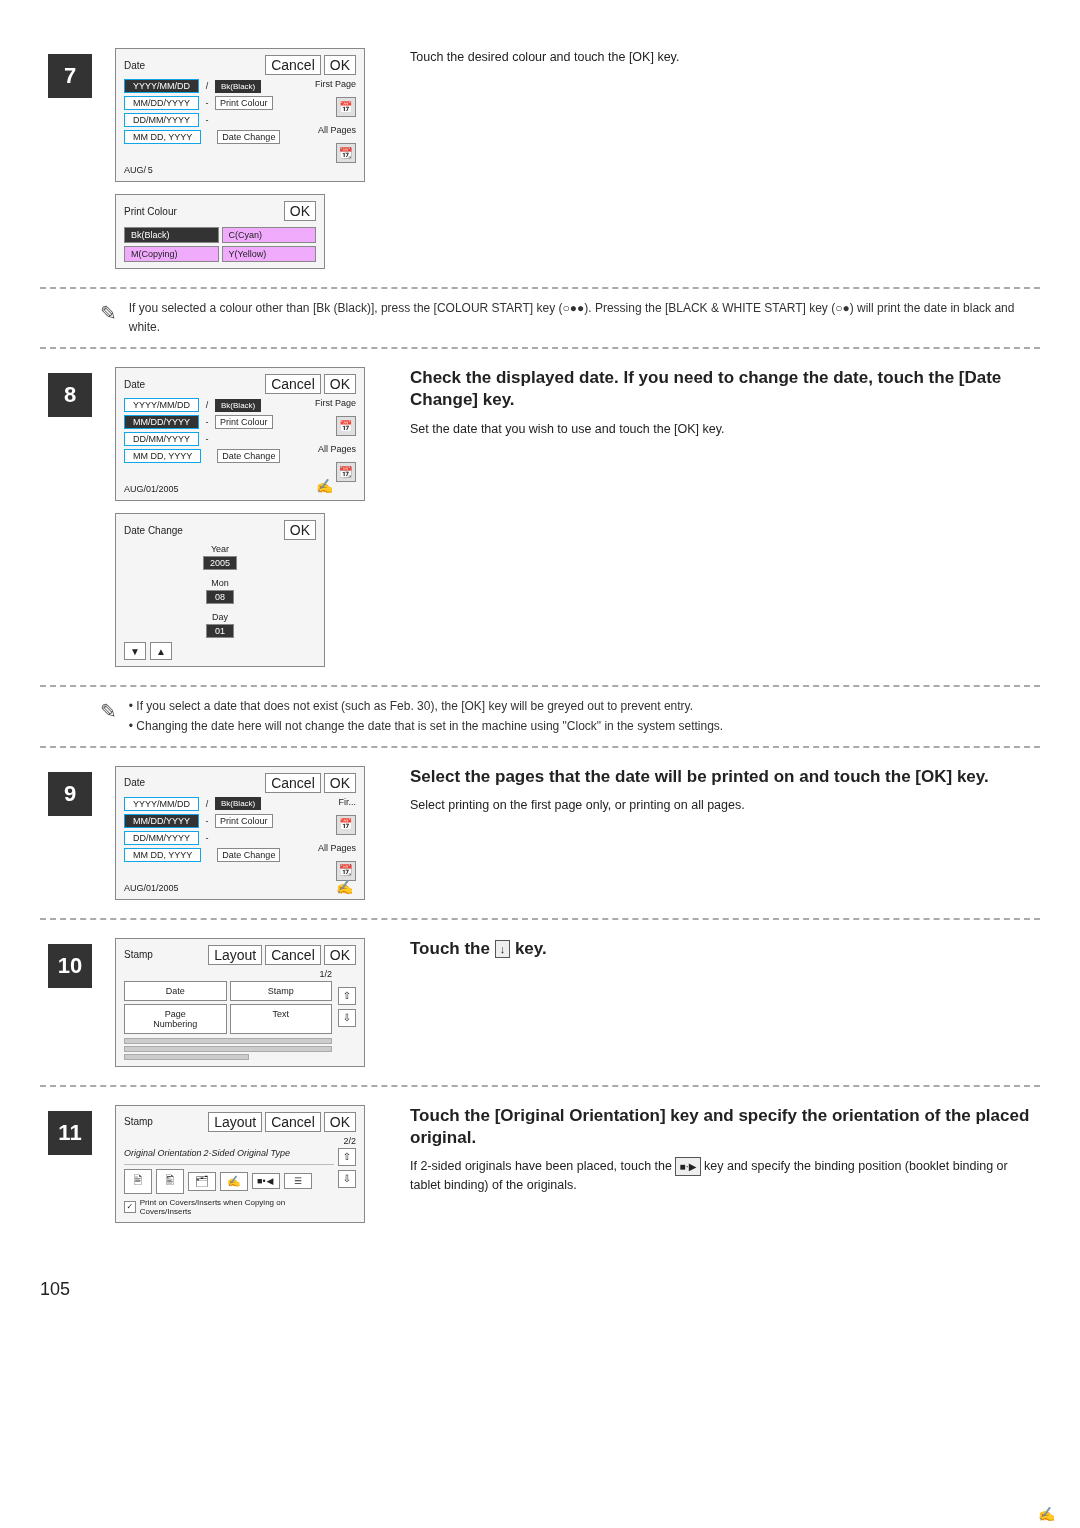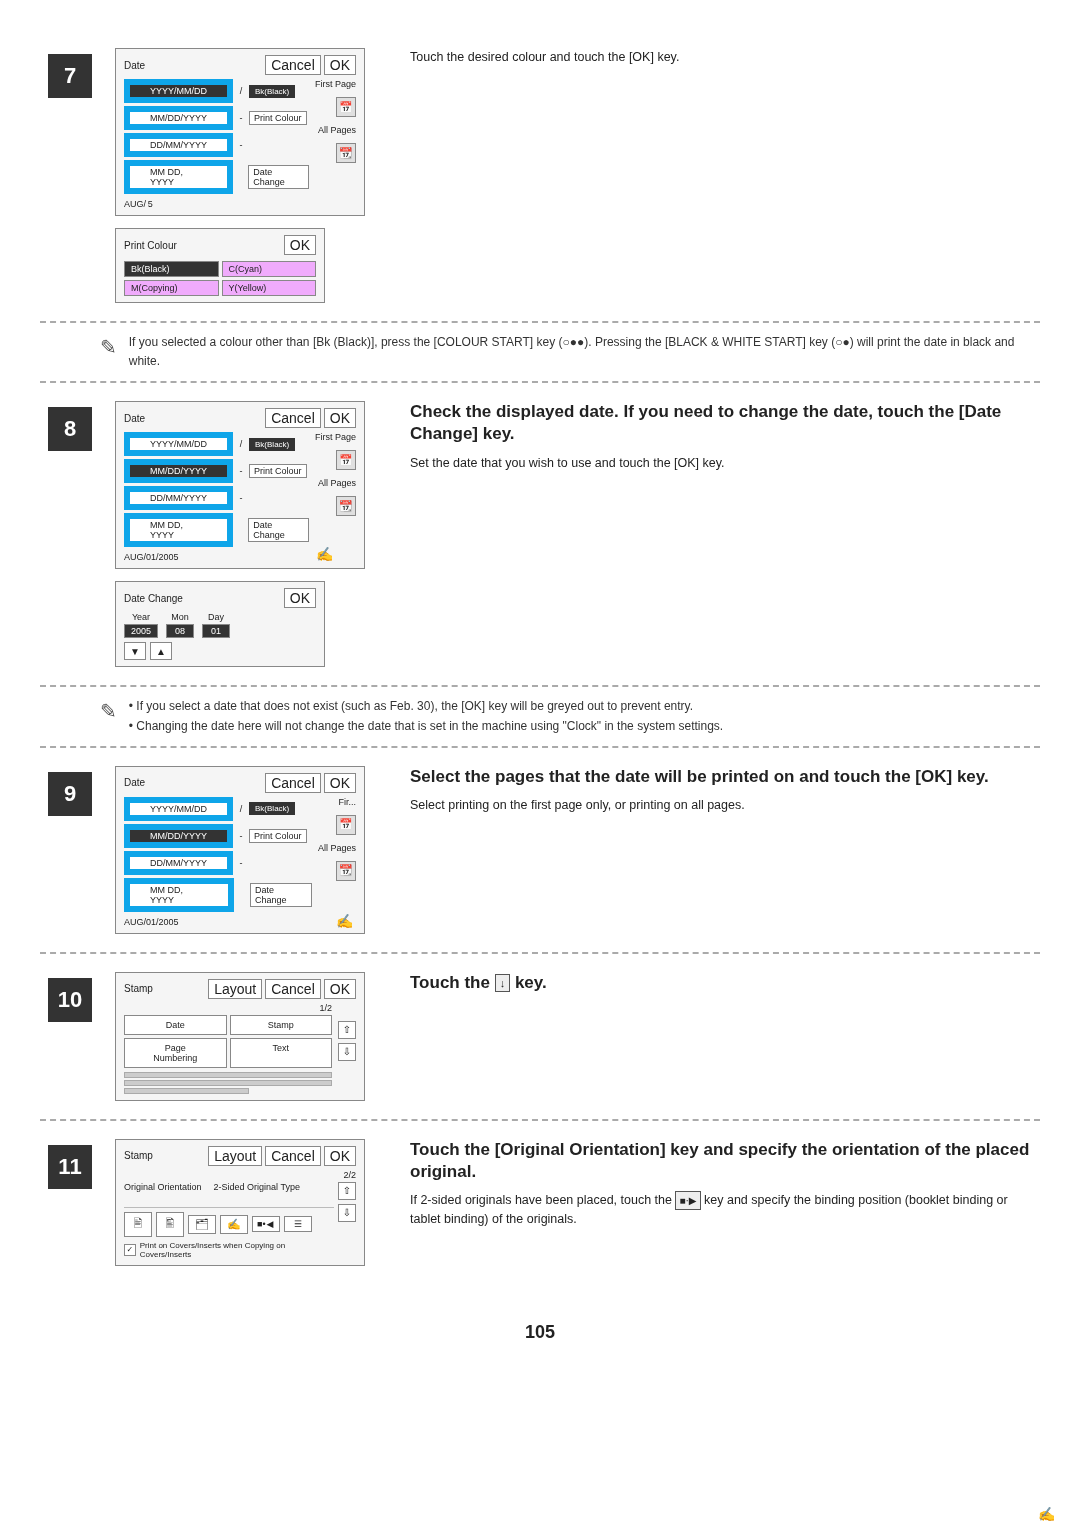--- a/index.html
+++ b/index.html
@@ -134,23 +134,23 @@
       color: #fff;
       border-color: #333;
     }
     .ui-row {
       display: flex;
       align-items: center;
       margin-bottom: 3px;
       gap: 4px;
     }
     .ui-field {
-      border: 6px solid #0ea5e9;
-      background: #fff;
-      padding: 1px 20px;
+      border: 1px solid #0ea5e9;
+      background: #fff;
+      padding: 1px 8px;
       font-size: 9px;
       min-width: 55px;
     }
     .ui-field.ui-field-selected {
       background: #333;
       color: #fff;
     }
     .ui-separator {
       width: 8px;
       text-align: center;
@@ -235,20 +235,21 @@
       justify-content: space-between;
       align-items: center;
       margin-bottom: 4px;
     }
     .date-fields-row {
       display: flex;
       gap: 8px;
       align-items: center;
       margin-bottom: 4px;
       font-size: 9px;
+      flex-direction: column;
     }
     .date-field-col {
       display: flex;
       flex-direction: column;
       align-items: center;
       gap: 2px;
     }
     .date-field-val {
       border: 1px solid #888;
       background: #333;
@@ -337,25 +338,26 @@
       width: 250px;
     }
     .stamp11-title-bar {
       display: flex;
       justify-content: space-between;
       align-items: center;
       margin-bottom: 4px;
     }
     .stamp11-subtitle-row {
       display: flex;
-      gap: 12px;
+      gap: 2px;
       font-size: 9px;
       margin-bottom: 4px;
-      padding-bottom: 15px;
+      padding-bottom: 6px;
       border-bottom: 1px solid #bbb;
+      font-style: italic;
     }
     .stamp11-icon-row {
       display: flex;
       gap: 4px;
       align-items: center;
       margin-bottom: 4px;
     }
     .stamp11-icon {
       border: 1px solid #888;
       background: #fff;
@@ -406,23 +408,22 @@
       border: 1px solid #555;
       background: #eee;
       padding: 1px 3px;
       font-size: 10px;
       vertical-align: middle;
       gap: 2px;
     }
 
     
     .page-number {
-      text-align: center;
       font-size: 18px;
-      font-weight: bold;
+      font-weight: normal;
       margin-top: 28px;
       padding-top: 10px;
     }
 
     .cursor-hand {
       font-size: 14px;
       position: absolute;
       bottom: 6px;
       right: 30px;
     }

